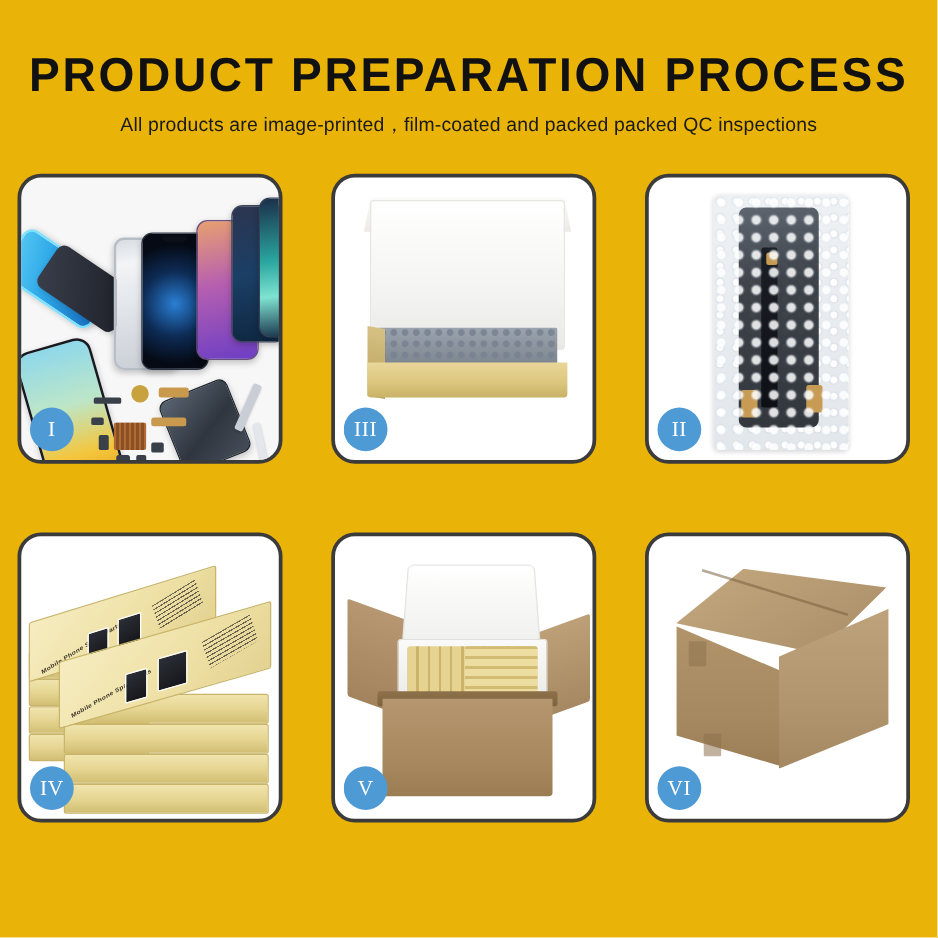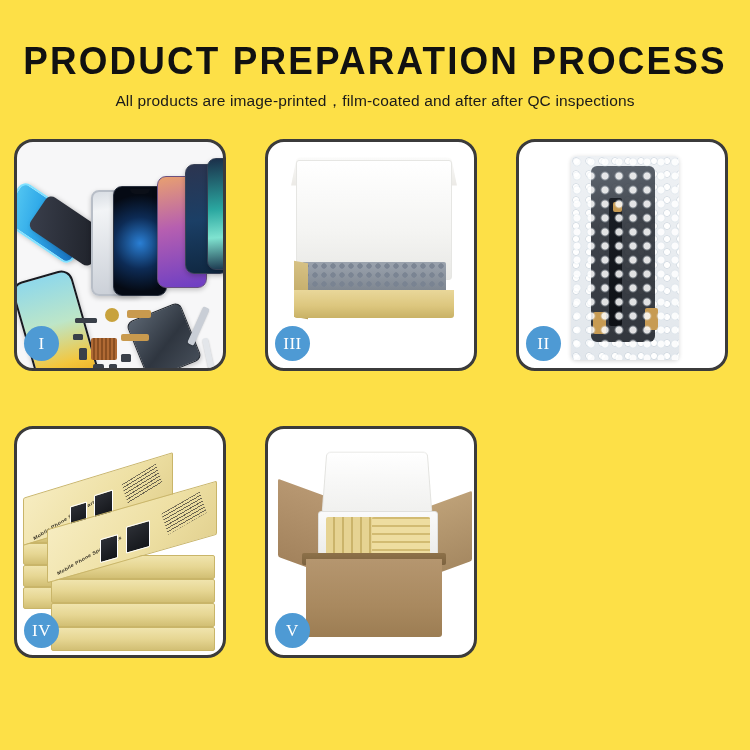--- a/index.html
+++ b/index.html
@@ -2,21 +2,21 @@
 <html><head>
 <meta charset="utf-8">
 <style>
   * { box-sizing: border-box; margin: 0; padding: 0; }
   html, body {
     width: 750px; height: 750px;
     background: #ffffff;
     font-family: "Liberation Sans", sans-serif;
     overflow: hidden;
   }
-  #page { position: relative; width: 750px; height: 750px; background: #fde047; }
+  #page { position: relative; width: 750px; height: 750px; background: #eab308; }
 
   
   .header { width: 100%; text-align: center; padding-top: 40px; }
   .title {
     font-family: "Liberation Sans", sans-serif;
     font-weight: bold;
     font-size: 38px;
     line-height: 42px;
     letter-spacing: 2.2px;
     color: #111111;
@@ -314,21 +314,21 @@
     position: absolute; background: rgba(140,115,78,.55); border-radius: 1px;
   }
 </style>
 </head>
 <body>
 
 <div id="page">
 
   <div class="header">
     <div class="title">PRODUCT PREPARATION PROCESS</div>
-    <div class="subtitle">All products are image-printed，film-coated and after after QC inspections</div>
+    <div class="subtitle">All products are image-printed，film-coated and packed packed QC inspections</div>
   </div>
 
   <div class="grid">
 
     <div class="panel p1">
       <div class="panel-inner">
         <div class="ph ph-a"></div>
         <div class="ph ph-a2"></div>
         <div class="ph ph-glass"></div>
         <div class="ph ph-b">
@@ -419,15 +419,26 @@
         <div class="c5-foamlid"></div>
         <div class="c5-foambox"></div>
         <div class="c5-contents"></div>
         <div class="c5-contents2"></div>
         <div class="c5-lip"></div>
         <div class="c5-body"></div>
       </div>
       <div class="badge">V</div>
     </div>
 
+    <div class="panel p6">
+      <div class="panel-inner">
+        <div class="c6-top"></div>
+        <div class="c6-left"></div>
+        <div class="c6-right"></div>
+        <div class="c6-seam" style="left:40px;top:44px;width:122px;height:2px;transform:rotate(17deg);"></div>
+        <div class="c6-tape" style="left:32px;top:84px;width:14px;height:20px;"></div>
+        <div class="c6-tape" style="left:44px;top:158px;width:14px;height:18px;"></div>
+      </div>
+      <div class="badge">VI</div>
+    </div>
 
   </div>
 </div>
 
 </body></html>

